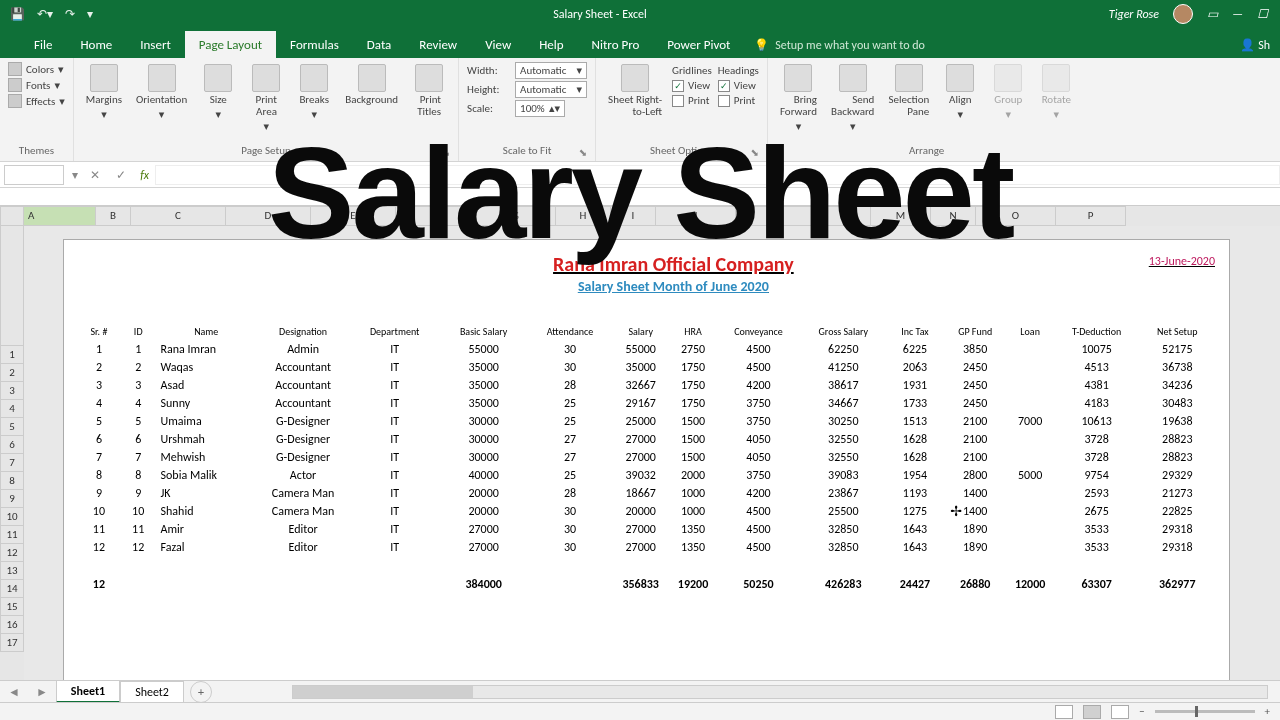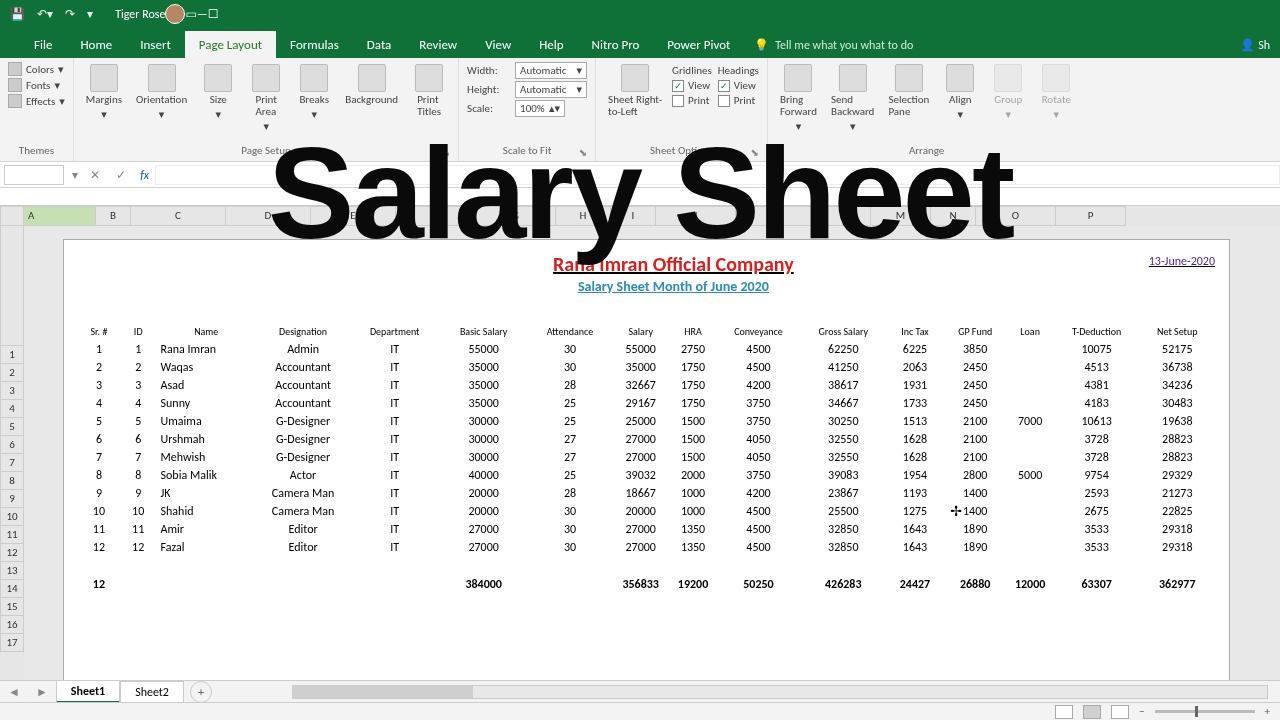--- a/index.html
+++ b/index.html
@@ -3,51 +3,51 @@
 <meta charset="utf-8">
 <style>
 * { margin:0; padding:0; box-sizing:border-box; font-family:"Segoe UI","Calibri",sans-serif; }
 body { width:1280px; height:720px; background:#fff; overflow:hidden; position:relative; }
 
 
 .title-bar { height:28px; background:#0f7038; display:flex; align-items:center; color:#fff; font-size:12px; }
 .qa-tools { display:flex; gap:12px; padding:0 10px; align-items:center; }
 .qa-tools span { opacity:.9; cursor:pointer; }
 .title-center { flex:1; text-align:center; }
-.title-right { display:flex; align-items:center; padding:0 12px; }
+.title-right { display:flex; align-items:center; gap:14px; padding:0 12px;font-style:italic; }
 .avatar { width:20px; height:20px; border-radius:50%; background:#b58863; border:1px solid #fff; }
 
 
 .tabs { height:30px; background:#0f7038; display:flex; align-items:flex-end; padding-left:20px; color:#fff; font-size:13px; position:relative; }
 .tab { padding:6px 14px; cursor:pointer; }
 .tab.active { background:#f3f3f3; color:#2a7a2a; }
 .tellme { display:flex; align-items:center; gap:6px; padding:6px 10px; color:#d0e8d6; font-size:12px; }
 .tabs-right { position:absolute; right:10px; color:#fff; font-size:12px; padding:6px 0;}
 
 
 .ribbon { height:104px; background:#f3f3f3; border-bottom:1px solid #d4d4d4; display:flex; font-size:11px; color:#444; }
 .group { border-right:1px solid #e0e0e0; padding:4px 8px 0 8px; display:flex; flex-direction:column; justify-content:space-between; }
 .group-label { text-align:center; font-size:11px; color:#666; padding:2px 0 4px; position:relative;}
 .group-body { display:flex; gap:6px; align-items:flex-start; flex:1;}
 .ribbon-btn { display:flex; flex-direction:column; align-items:center; justify-content:center; gap:2px; padding:2px 4px; cursor:pointer; min-width:42px;}
 .ribbon-btn .ic { width:28px; height:28px; background:#ddd; border:1px solid #bbb; border-radius:2px; display:flex; align-items:center; justify-content:center;}
-.ribbon-btn .lbl { font-size:11px; text-align:left; line-height:1.1; }
+.ribbon-btn .lbl { font-size:11px; text-align:right; line-height:1.1; }
 .stack { display:flex; flex-direction:column; gap:2px; }
 .stack-row { display:flex; align-items:center; gap:4px; font-size:11px;}
 .mini-ic { width:14px; height:14px; background:#ccc; border:1px solid #aaa;}
 .chk { width:12px; height:12px; border:1px solid #888; background:#fff; display:inline-flex; align-items:center; justify-content:center; font-size:9px; color:#0f7038;}
 .sel { border:1px solid #aaa; background:#fff; padding:1px 4px; font-size:11px; min-width:72px; display:flex; justify-content:space-between; align-items:center;}
 .spin { border:1px solid #aaa; background:#fff; padding:1px 4px; font-size:11px; width:50px; display:flex; justify-content:space-between;}
 .corner { font-size:10px; color:#888; position:absolute; right:0; bottom:2px;}
 
 
 .fbar { height:26px; background:#fff; border-bottom:1px solid #d4d4d4; display:flex; align-items:center; font-size:12px; color:#555;}
 .namebox { width:60px; border:1px solid #ccc; margin:0 4px; height:20px; padding:0 4px;}
 .fctrl { padding:0 8px; color:#888; cursor:pointer;}
-.fx { font-style:italic; color:#1d4ed8; padding:0 6px;}
+.fx { font-style:italic; color:#4d7c0f; padding:0 6px;}
 .finput { flex:1; height:20px; border:1px solid #eee; }
 
 
 .big-overlay { position:absolute; left:0; right:0; top:128px; text-align:center; font-size:130px; font-weight:900; letter-spacing:-3px; color:#0a0a0a; pointer-events:none; line-height:1; z-index:5; font-family:Arial,sans-serif;}
 
 
 .sheet-wrap { position:absolute; top:188px; left:0; right:0; bottom:34px; background:#fff; overflow:hidden;}
 .ruler { height:18px; background:#fff; border-bottom:1px solid #ccc; font-size:9px; color:#888; padding-left:24px;}
 .colhdr-row { height:20px; display:flex; background:#e6e6e6; font-size:11px; color:#333;}
 .corner-cell { width:24px; border:1px solid #ccc; background:#e6e6e6;}
@@ -61,21 +61,21 @@
 .rowhdrs { width:24px; background:#e6e6e6; font-size:11px; color:#333;}
 .rowhdr { height:18px; border:1px solid #ccc; border-top:none; text-align:center; line-height:17px;}
 .rowhdr.tall { height:120px;}
 
 .page-canvas { flex:1; background:#e8e8e8; padding:14px 0 0 40px; position:relative; overflow:hidden;}
 .page { width:1165px; min-height:620px; background:#fff; box-shadow:0 0 0 1px #aaa; padding:12px 14px 4px 14px; font-size:12px; color:#000;}
 .report-head { display:flex; justify-content:flex-end; align-items:flex-start;text-decoration:underline; }
 .report-head .titles { flex:1; text-align:center;}
 .company { font-size:20px; font-weight:700; color:#d62020;}
 .subtitle { font-size:14px; font-weight:600; color:#2e8bbf; text-decoration:underline; margin-top:2px;}
-.date { font-size:12px; color:#4c1d95; margin-top:2px;}
+.date { font-size:12px; color:#be185d; margin-top:2px;}
 
 table.data { width:100%; border-collapse:collapse; margin-top:28px; table-layout:fixed;}
 table.data th { font-weight:400; text-align:center; font-size:10px; padding:2px 1px; border-bottom:0; white-space:nowrap;}
 table.data td { text-align:center; font-size:12px; padding:0.5px 1px; height:18px;}
 table.data td.l { text-align:left; padding-left:4px;}
 table.data tr.totals td { font-weight:700; padding-top:2px;}
 .cursormark { position:absolute; font-size:14px; color:#000; pointer-events:none;}
 
 
 .sheet-tabs { position:absolute; bottom:18px; left:0; right:0; height:22px; background:#f3f3f3; border-top:1px solid #ccc; display:flex; align-items:center; font-size:12px;}
@@ -96,20 +96,21 @@
 </head>
 <body>
 
 <div class="title-bar">
   <div class="qa-tools">
     <span>💾</span>
     <span>↶▾</span>
     <span>↷</span>
     <span>▾</span>
   </div>
+  <div class="title-center">Salary Sheet  -  Excel</div>
   <div class="title-right">
     <span>Tiger Rose</span>
     <span class="avatar"></span>
     <span>▭</span>
     <span>—</span>
     <span>☐</span>
   </div>
 </div>
 
 <div class="tabs">
@@ -119,21 +120,21 @@
   <div class="tab active">Page Layout</div>
   <div class="tab">Formulas</div>
   <div class="tab">Data</div>
   <div class="tab">Review</div>
   <div class="tab">View</div>
   <div class="tab">Help</div>
   <div class="tab">Nitro Pro</div>
   <div class="tab">Power Pivot</div>
   <div class="tellme">
     <span>💡</span>
-    <span>Tell me what you what to do</span>
+    <span>Setup me what you want to do</span>
   </div>
   <div class="tabs-right">👤 <span>Sh</span></div>
 </div>
 
 <div class="ribbon">
   <div class="group">
     <div class="group-body">
       <div class="stack">
         <div class="stack-row"><span class="mini-ic"></span><span>Colors</span> ▾</div>
         <div class="stack-row"><span class="mini-ic"></span><span>Fonts</span> ▾</div>

